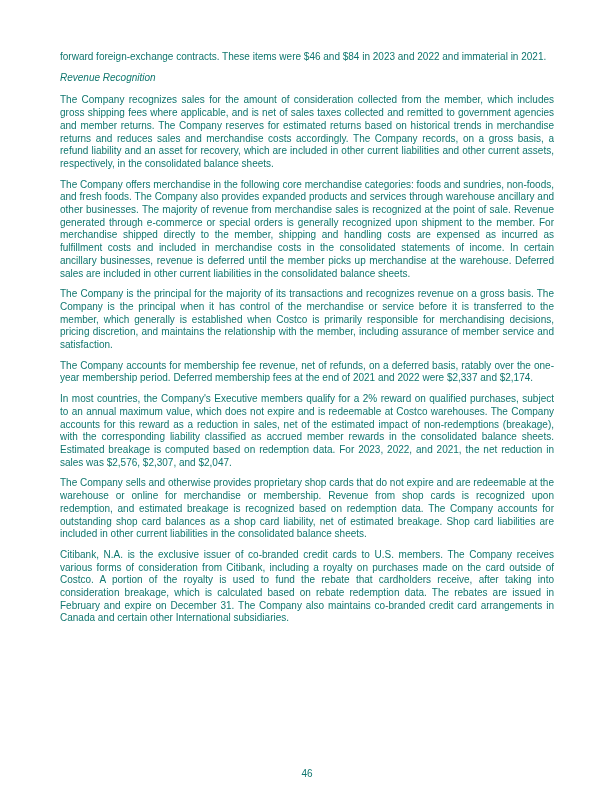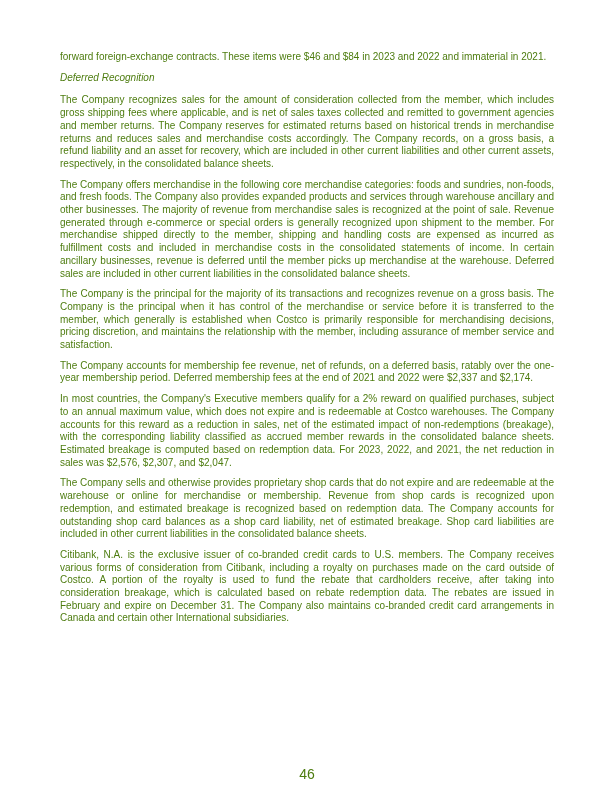--- a/index.html
+++ b/index.html
@@ -6,21 +6,21 @@
     margin: 0;
     padding: 0;
     background: #ffffff;
   }
   .page {
     position: relative;
     width: 614px;
     height: 800px;
     background: #ffffff;
     font-family: "Liberation Sans", sans-serif;
-    color: #4d7c0f;
+    color: #0f766e;
     overflow: hidden;
   }
   .content {
     position: absolute;
     left: 60px;
     top: 51px;
     width: 494px;
     font-size: 10px;
     line-height: 12.7px;
   }
@@ -35,32 +35,32 @@
     font-weight: normal;
     font-style: italic;
     text-align: left;
   }
   .page-number {
     position: absolute;
     top: 768px;
     left: 0;
     width: 100%;
     text-align: center;
-    font-size: 14px;
+    font-size: 10px;
     line-height: 12px;
   }
 </style>
 </head>
 <body>
 
 <div class="page">
   <div class="content">
     <p class="para">forward foreign-exchange contracts. These items were $46 and $84 in 2023 and 2022 and immaterial in 2021.</p>
 
-    <h2 class="section-heading">Deferred Recognition</h2>
+    <h2 class="section-heading">Revenue Recognition</h2>
 
     <p class="para">The Company recognizes sales for the amount of consideration collected from the member, which includes gross shipping fees where applicable, and is net of sales taxes collected and remitted to government agencies and member returns. The Company reserves for estimated returns based on historical trends in merchandise returns and reduces sales and merchandise costs accordingly. The Company records, on a gross basis, a refund liability and an asset for recovery, which are included in other current liabilities and other current assets, respectively, in the consolidated balance sheets.</p>
 
     <p class="para">The Company offers merchandise in the following core merchandise categories: foods and sundries, non-foods, and fresh foods. The Company also provides expanded products and services through warehouse ancillary and other businesses. The majority of revenue from merchandise sales is recognized at the point of sale. Revenue generated through e-commerce or special orders is generally recognized upon shipment to the member. For merchandise shipped directly to the member, shipping and handling costs are expensed as incurred as fulfillment costs and included in merchandise costs in the consolidated statements of income. In certain ancillary businesses, revenue is deferred until the member picks up merchandise at the warehouse. Deferred sales are included in other current liabilities in the consolidated balance sheets.</p>
 
     <p class="para">The Company is the principal for the majority of its transactions and recognizes revenue on a gross basis. The Company is the principal when it has control of the merchandise or service before it is transferred to the member, which generally is established when Costco is primarily responsible for merchandising decisions, pricing discretion, and maintains the relationship with the member, including assurance of member service and satisfaction.</p>
 
     <p class="para">The Company accounts for membership fee revenue, net of refunds, on a deferred basis, ratably over the one-year membership period. Deferred membership fees at the end of 2021 and 2022 were $2,337 and $2,174.</p>
 
     <p class="para">In most countries, the Company's Executive members qualify for a 2% reward on qualified purchases, subject to an annual maximum value, which does not expire and is redeemable at Costco warehouses. The Company accounts for this reward as a reduction in sales, net of the estimated impact of non-redemptions (breakage), with the corresponding liability classified as accrued member rewards in the consolidated balance sheets. Estimated breakage is computed based on redemption data. For 2023, 2022, and 2021, the net reduction in sales was $2,576, $2,307, and $2,047.</p>

